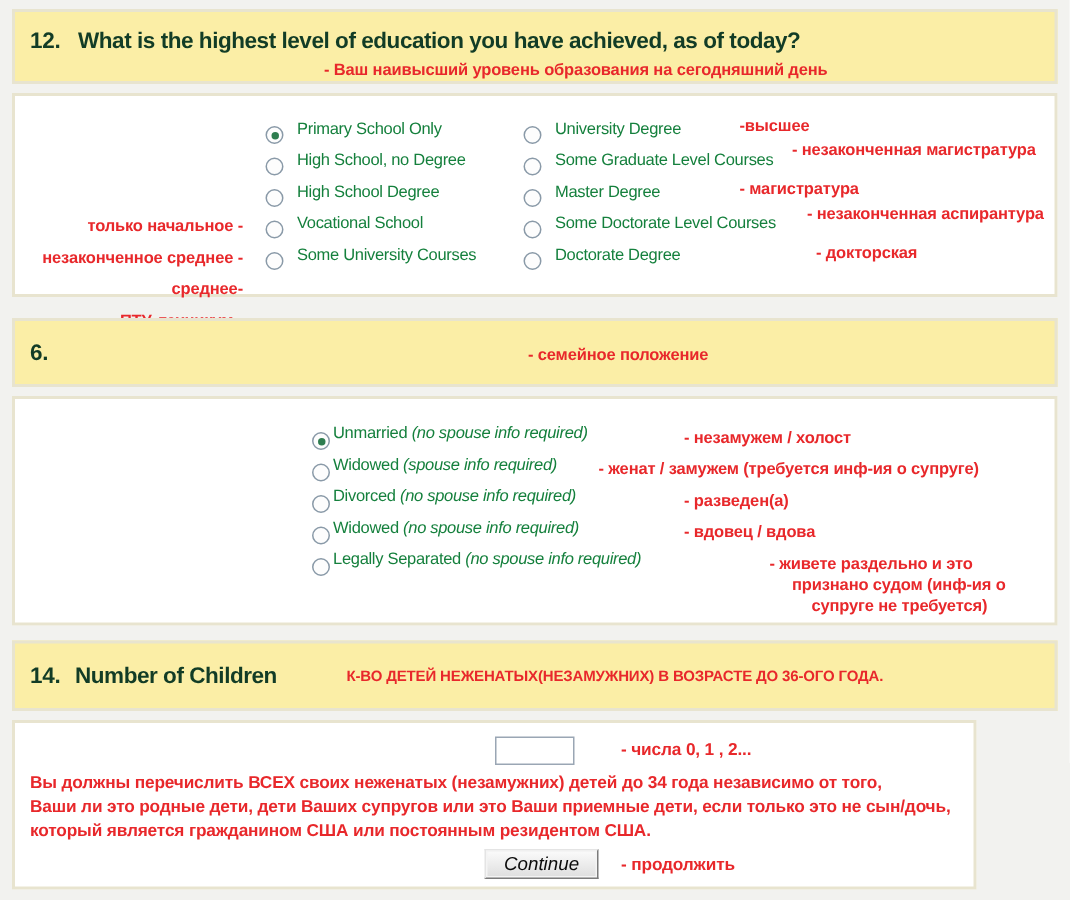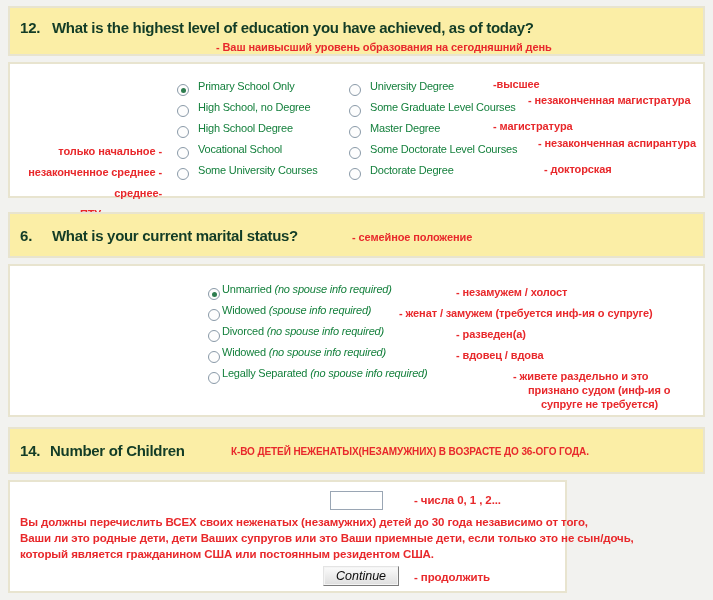--- a/index.html
+++ b/index.html
@@ -176,21 +176,20 @@
 
     <div class="ru ru-abs" style="left:483px; top:14px;">-высшее</div>
     <div class="ru ru-abs" style="left:518px; top:30px;">- незаконченная магистратура</div>
     <div class="ru ru-abs" style="left:483px; top:56px;">- магистратура</div>
     <div class="ru ru-abs" style="left:528px; top:73px;">- незаконченная аспирантура</div>
     <div class="ru ru-abs" style="left:534px; top:99px;">- докторская</div>
   </div>
 
   <div class="qhead" style="left:8px; top:212px; width:697px; height:46px;">
     <div class="qnum" style="left:10px; top:13px;">6.</div>
-    <div class="qtitle" style="left:42px; top:13px;">What is your current marital status?</div>
     <div class="ru ru-abs" style="left:342px; top:17px;">- семейное положение</div>
   </div>
 
   <div class="qbody" style="left:8px; top:264px; width:697px; height:153px;">
 
     <div class="radio checked" style="left:198px; top:22px;"></div>
     <div class="optlabel" style="left:212px; top:17px;">
       <span>Unmarried</span>
       <span class="it">(no spouse info required)</span>
     </div>
@@ -226,26 +225,26 @@
     <div class="ru ru-abs" style="left:518px; top:118px;">признано судом (инф-ия о</div>
     <div class="ru ru-abs" style="left:531px; top:132px;">супруге не требуется)</div>
   </div>
 
   <div class="qhead" style="left:8px; top:427px; width:697px; height:47px;">
     <div class="qnum" style="left:10px; top:13px;">14.</div>
     <div class="qtitle" style="left:40px; top:13px;">Number of Children</div>
     <div class="ru ru-abs" style="left:221px; top:17px; font-size:10px;">К-ВО ДЕТЕЙ НЕЖЕНАТЫХ(НЕЗАМУЖНИХ) В ВОЗРАСТЕ ДО 36-ОГО ГОДА.</div>
   </div>
 
-  <div class="qbody" style="left:8px; top:480px; width:559px; height:113px;">
+  <div class="qbody" style="left:8px; top:480px; width:643px; height:113px;">
 
     <input class="numbox" type="text" value="" style="left: 320px; top: 9px;" placeholder="">
     <div class="notetext" style="left:404px; top:12px;">- числа 0, 1 , 2...</div>
 
-    <div class="notetext" style="left:10px; top:34px;">Вы должны перечислить ВСЕХ своих неженатых (незамужних) детей до 30 года независимо от того,</div>
+    <div class="notetext" style="left:10px; top:34px;">Вы должны перечислить ВСЕХ своих неженатых (незамужних) детей до 34 года независимо от того,</div>
     <div class="notetext" style="left:10px; top:50px;">Ваши ли это родные дети, дети Ваших супругов или это Ваши приемные дети,  если только это не сын/дочь,</div>
     <div class="notetext" style="left:10px; top:66px;">который является гражданином США или постоянным резидентом США.</div>
 
     <button class="btn" style="left:313px; top:84px;">Continue</button>
     <div class="notetext" style="left:404px; top:89px;">- продолжить</div>
   </div>
 
 </div>
 
 </body></html>

